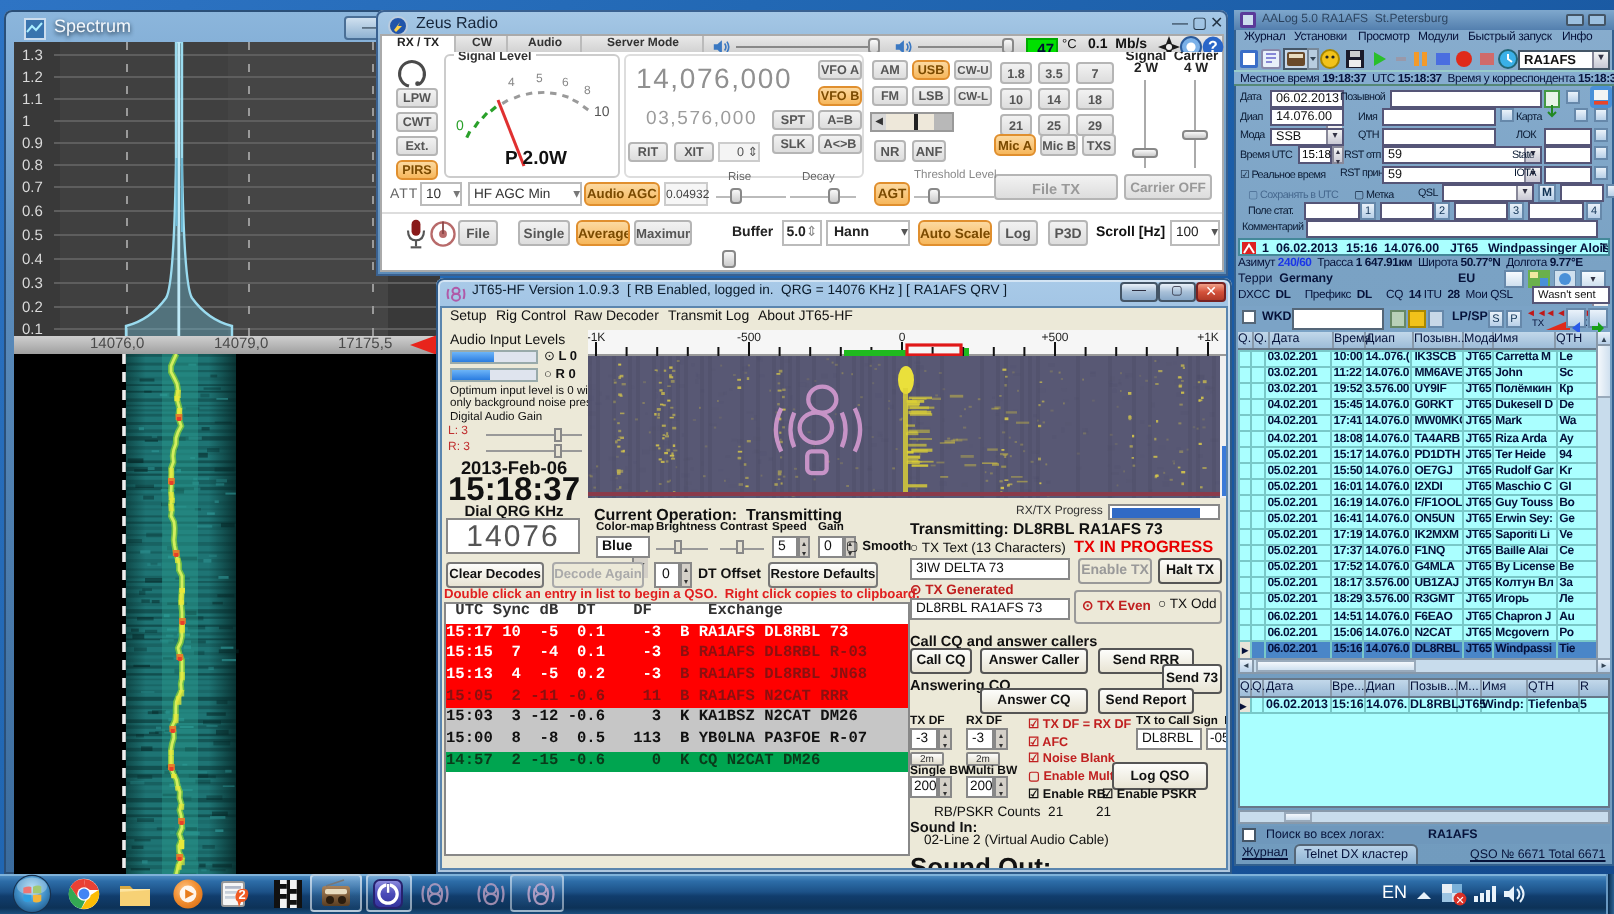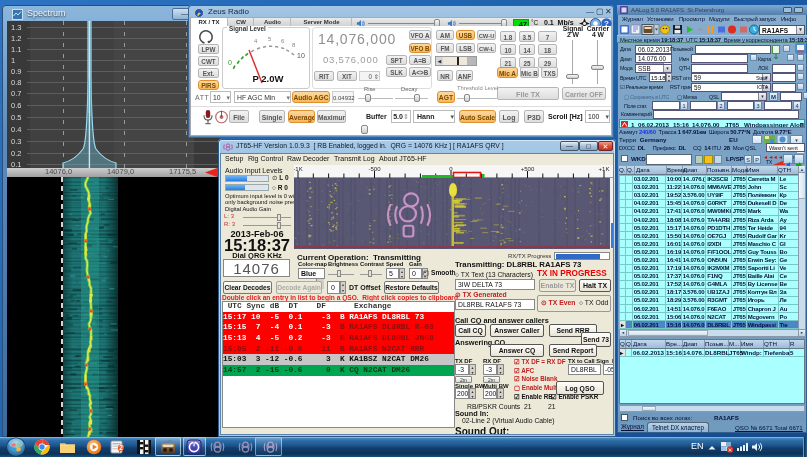--- a/index.html
+++ b/index.html
@@ -1476,20 +1476,21 @@
     <div class="abs" style="left:163px;top:127px;width:55px;height:13px;background:linear-gradient(#fdfdfb,#e8e4d4);border:1px solid #777;border-radius:2px;font-size:6.6px;font-weight:bold;color:#111;text-align:center;line-height:12px;white-space:nowrap;overflow:hidden;">Restore Defaults</div>
     <div class="abs" style="left:1px;top:140px;font-size:6.6px;font-weight:bold;color:#e02020;white-space:nowrap;">Double click an entry in list to begin a QSO.&nbsp; Right click copies to clipboard.</div>
 
     <div class="abs" style="left:1px;top:147px;width:233px;height:127px;background:#fff;border:1px solid #888;font-family:'Liberation Mono',monospace;font-size:7.8px;font-weight:bold;overflow:hidden;">
         <div style="height:9.5px;line-height:9.5px;background:#fff;color:#333;white-space:pre;overflow:hidden;"> UTC Sync dB  DT    DF      Exchange</div>
         <div style="height:10.7px;line-height:10.7px;background:#f00;color:#fff;white-space:pre;overflow:hidden;">15:17 10  -5  0.1    -3  B RA1AFS DL8RBL 73</div>
         <div style="height:10.7px;line-height:10.7px;background:#f00;color:#fff;white-space:pre;overflow:hidden;">15:15  7  -4  0.1    -3  <span style="color:#8a1010;">B RA1AFS DL8RBL R-03</span></div>
         <div style="height:10.7px;line-height:10.7px;background:#f00;color:#fff;white-space:pre;overflow:hidden;">15:13  4  -5  0.2    -3  <span style="color:#8a1010;">B RA1AFS DL8RBL JN68</span></div>
         <div style="height:10.7px;line-height:10.7px;background:#f00;color:#8a1010;white-space:pre;overflow:hidden;">15:05  2 -11 -0.6    11  B RA1AFS N2CAT RRR</div>
         <div style="height:10.7px;line-height:10.7px;background:#c6c6c6;color:#111;white-space:pre;overflow:hidden;">15:03  3 -12 -0.6     3  K KA1BSZ N2CAT DM26</div>
+        <div style="height:10.7px;line-height:10.7px;background:#c6c6c6;color:#111;white-space:pre;overflow:hidden;">15:00  8  -8  0.5   113  B YB0LNA PA3FOE R-07</div>
         <div style="height:10.7px;line-height:10.7px;background:#00a550;color:#0a3a1a;white-space:pre;overflow:hidden;">14:57  2 -15 -0.6     0  K CQ N2CAT DM26</div>
       </div>
 
     <span class="abs" style="left:234px;top:106px;font-size:7.8px;font-weight:bold;color:#111;">Transmitting: DL8RBL RA1AFS 73</span>
     <span class="abs" style="left:234px;top:117px;font-size:6.8px;color:#111;">○ TX Text (13 Characters)</span>
     <span class="abs" style="left:316px;top:115px;width:76px;font-size:8.2px;font-weight:bold;color:#e80000;white-space:nowrap;overflow:hidden;">TX IN PROGRESS</span>
     <div class="abs" style="left:234px;top:125px;width:80px;height:11px;background:#fff;border:1px solid #888;font-size:6.8px;color:#111;line-height:10px;padding-left:2px;">3IW DELTA 73</div>
     <div class="abs" style="left:318px;top:125px;width:37px;height:13px;background:#ece9d8;border:1px solid #999;border-radius:2px;font-size:7px;font-weight:bold;color:#999;text-align:center;line-height:12px;">Enable TX</div>
     <div class="abs" style="left:358px;top:125px;width:32px;height:13px;background:linear-gradient(#fdfdfb,#e8e4d4);border:1px solid #555;border-radius:2px;font-size:7px;font-weight:bold;color:#111;text-align:center;line-height:12px;">Halt TX</div>
     <span class="abs" style="left:234px;top:137px;font-size:6.8px;font-weight:bold;color:#c02020;">⊙ TX Generated</span>
@@ -1528,21 +1529,21 @@
     <div class="abs" style="left:262px;top:234px;width:14px;height:11px;background:#fff;border:1px solid #888;font-size:6.8px;color:#111;line-height:10px;padding-left:1px;">200</div>
     <div class="abs" style="left:276px;top:234px;width:7px;height:11px;background:#d4d0c8;border:1px solid #888;font-size:4px;color:#333;text-align:center;line-height:5px;">▴<br>▾</div>
     <span class="abs" style="left:293px;top:230px;font-size:6.3px;font-weight:bold;color:#c02020;">▢ Enable Multi</span>
     <div class="abs" style="left:335px;top:227px;width:48px;height:14px;background:linear-gradient(#fdfdfb,#e8e4d4);border:1px solid #555;border-radius:2px;font-size:6.8px;font-weight:bold;color:#111;text-align:center;line-height:13px;">Log QSO</div>
     <span class="abs" style="left:293px;top:239px;font-size:6.3px;font-weight:bold;color:#111;">☑ Enable RB</span>
     <span class="abs" style="left:330px;top:239px;font-size:6.3px;font-weight:bold;color:#111;">☑ Enable PSKR</span>
     <span class="abs" style="left:246px;top:249px;font-size:6.8px;color:#111;">RB/PSKR Counts&nbsp; 21</span>
     <span class="abs" style="left:327px;top:249px;font-size:6.8px;color:#111;">21</span>
     <span class="abs" style="left:234px;top:255px;font-size:7.3px;font-weight:bold;color:#111;">Sound In:</span>
     <span class="abs" style="left:241px;top:263px;font-size:6.8px;color:#111;">02-Line 2 (Virtual Audio Cable)</span>
-    <span class="abs" style="left:234px;top:272px;font-size:10px;font-weight:bold;color:#111;">Sound Out:</span>
+    <span class="abs" style="left:234px;top:272px;font-size:13px;font-weight:bold;color:#111;">Sound Out:</span>
   </div>
 </div>
 
 <style>
   .lg-lab { position:absolute; font-size:5.4px; letter-spacing:-0.3px; color:#0a1a33; white-space:nowrap; }
   .lg-in { position:absolute; background:#fff; border:1px solid #557; height:9px; }
   .lg-combo { position:absolute; background:#fff; border:1px solid #557; height:9px; font-size:6.3px; color:#111; line-height:8px; padding-left:2px; white-space:nowrap; }
   .lg-dd { float:right; width:8px; height:7px; background:linear-gradient(#f4f4f4,#c8c8d4); border-left:1px solid #889; text-align:center; line-height:7px; color:#334; font-size:5px; }
   .lg-sq { position:absolute; width:7px; height:7px; background:linear-gradient(#eaf2fa,#b8d0e8); border:1px solid #68a; }
   .lgt { border-collapse:collapse; table-layout:fixed; font-size:6px; letter-spacing:-0.2px; font-weight:bold; color:#05103a; }

